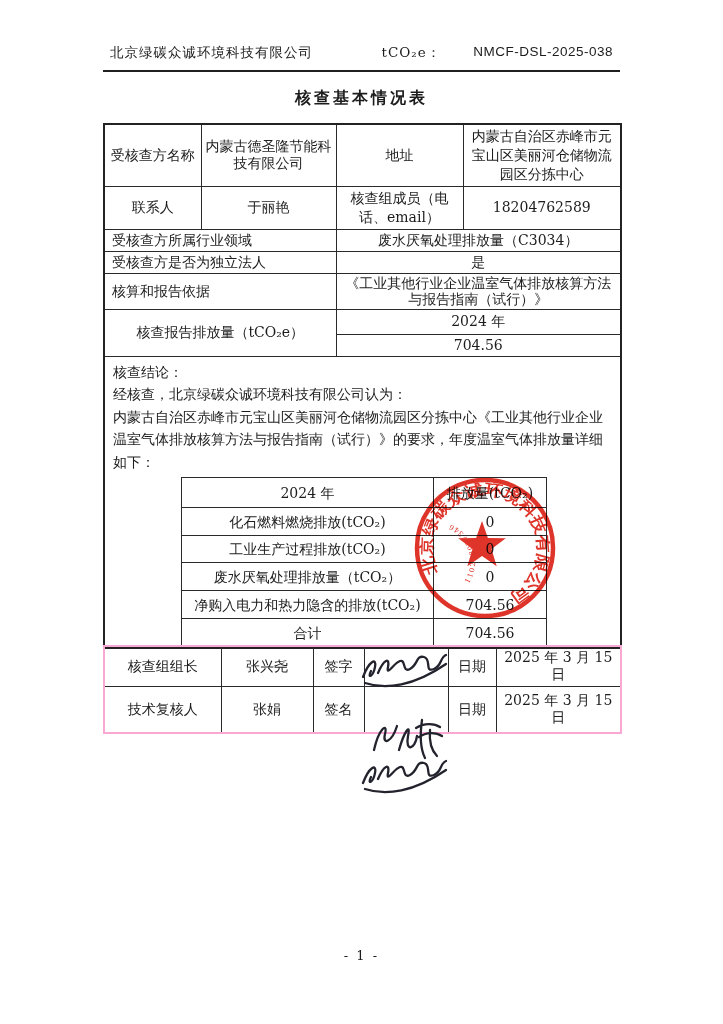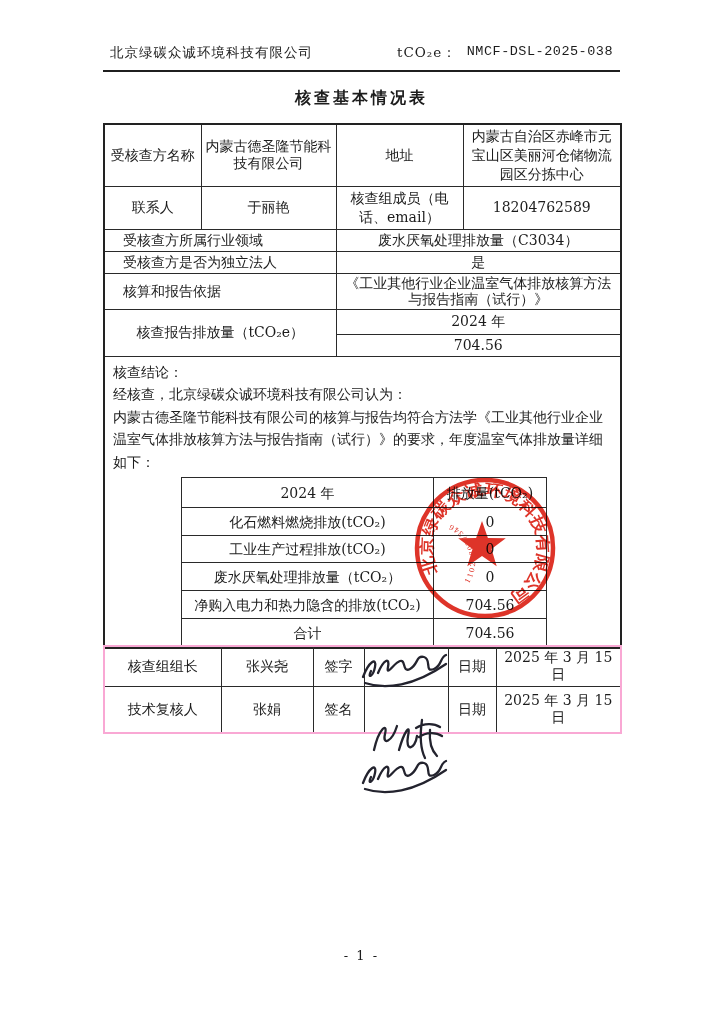--- a/index.html
+++ b/index.html
@@ -10,39 +10,39 @@
   }
   .page{position:relative;width:723px;height:1024px;background:#fff;overflow:hidden;}
 
   
   .doc-header{
     position:absolute;left:110px;top:44px;width:503px;
     display:flex;justify-content:space-between;align-items:baseline;
     font-size:13.5px;letter-spacing:1px;
   }
   .file-group{display:flex;gap:10px;letter-spacing:1px;}
-  .file-no{font-family:Liberation Mono, monospace;letter-spacing:0.5px;}
+  .file-no{font-family:Liberation Sans, sans-serif;letter-spacing:0.5px;margin-left:22px;}
   .header-rule{position:absolute;left:103px;top:70px;width:517px;height:2px;background:#1f1f1f;}
 
   
   .doc-title{
     position:absolute;left:0;top:88px;width:723px;text-align:center;
     font-size:16px;font-weight:bold;letter-spacing:3px;
   }
 
   
   table{border-collapse:collapse;table-layout:fixed;}
   td{
     border:1px solid #2a2a2a;font-size:14px;text-align:center;
     vertical-align:middle;padding:1px 4px;line-height:17px;
     overflow:hidden;word-break:break-all;
   }
   .main-table{position:absolute;left:103px;top:123px;width:517px;border:2px solid #222;}
   .sig-table{position:absolute;left:103px;top:645px;width:517px;border:2px solid #f9a8d4;}
-  td.left{text-align:left;padding-left:18px;}
+  td.left{text-align:left;padding-left:7px;}
   td.lh19{line-height:19px;}
   td.tight{line-height:16.5px;}
 
   
   .concl-cell{text-align:left;vertical-align:top;padding:4px 8px 0 8px;line-height:22.5px;}
   .concl-cell p{margin:0;line-height:22.5px;}
 
   .emission-table{margin:4px 0 0 68px;width:365px;border:1.5px solid #222;}
   .emission-table td{line-height:18px;}
 
@@ -118,21 +118,21 @@
       <td colspan="2" rowspan="2">核查报告排放量（tCO₂e）</td>
       <td colspan="2" class="tight">2024 年</td>
     </tr>
     <tr style="height:22px">
       <td colspan="2" class="tight">704.56</td>
     </tr>
     <tr style="height:292px">
       <td colspan="4" class="concl-cell">
         <p>核查结论：</p>
         <p>经核查，北京绿碳众诚环境科技有限公司认为：</p>
-        <p>内蒙古德圣隆节能科技有限公司的核算与报告均符合方法学《工业其他行业企业温室气体排放核算方法与报告指南（试行）》的要求，年度温室气体排放量详细如下：</p>
+        <p>内蒙古自治区赤峰市元宝山区美丽河仓储物流园区分拣中心《工业其他行业企业温室气体排放核算方法与报告指南（试行）》的要求，年度温室气体排放量详细如下：</p>
 
         <table class="emission-table">
           <colgroup>
                 <col style="width:252px">
                 <col style="width:113px">
               </colgroup>
           <tbody>
                 <tr style="height:30px">
             <td>2024 年</td>
             <td>排放量(tCO₂)</td>

